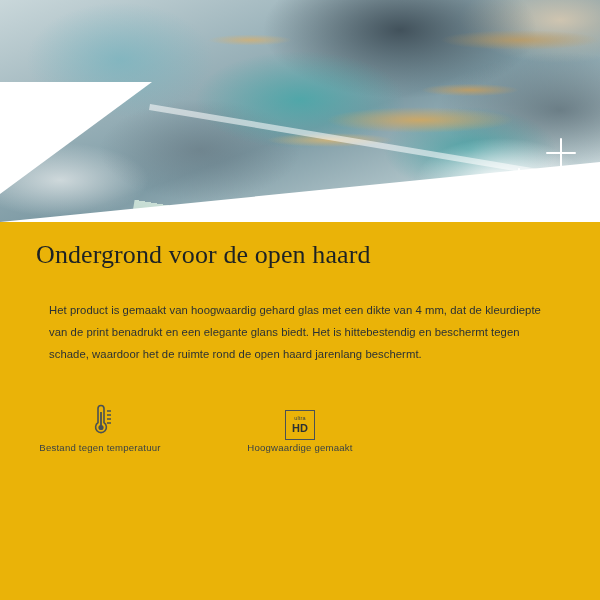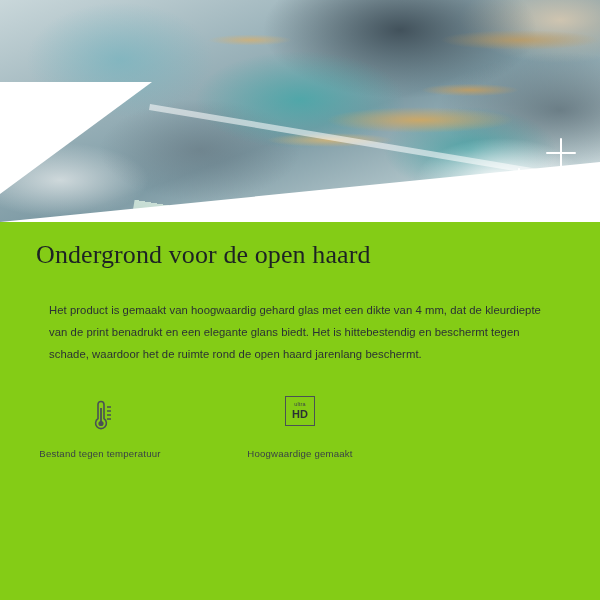--- a/index.html
+++ b/index.html
@@ -7,21 +7,21 @@
     margin: 0; padding: 0;
     width: 600px; height: 600px;
     background: #ffffff;
     font-family: "Liberation Sans", sans-serif;
     overflow: hidden;
   }
   .page {
     position: relative;
     width: 600px;
     height: 600px;
-    background: #84cc16;
+    background: #eab308;
   }
 
   
   .hero {
     position: relative;
     width: 600px;
     height: 222px;
     overflow: hidden;
     background: #ffffff;
   }
@@ -139,25 +139,25 @@
   .feature {
     display: flex;
     flex-direction: column;
     align-items: center;
     justify-content: flex-start;
     padding-top: 4px;
   }
   .feature .ficon {
     height: 44px;
     display: flex;
-    align-items: flex-start;
+    align-items: flex-end;
     justify-content: center;
   }
   .feature .flabel {
-    margin-top: 8px;
+    margin-top: 2px;
     font-size: 9.6px;
     color: #3a4245;
     text-align: center;
     letter-spacing: 0.2px;
   }
   .hdbox {
     width: 30px; height: 30px;
     border: 1.6px solid #4a5154;
     display: flex; flex-direction: column;
     align-items: center; justify-content: center;

